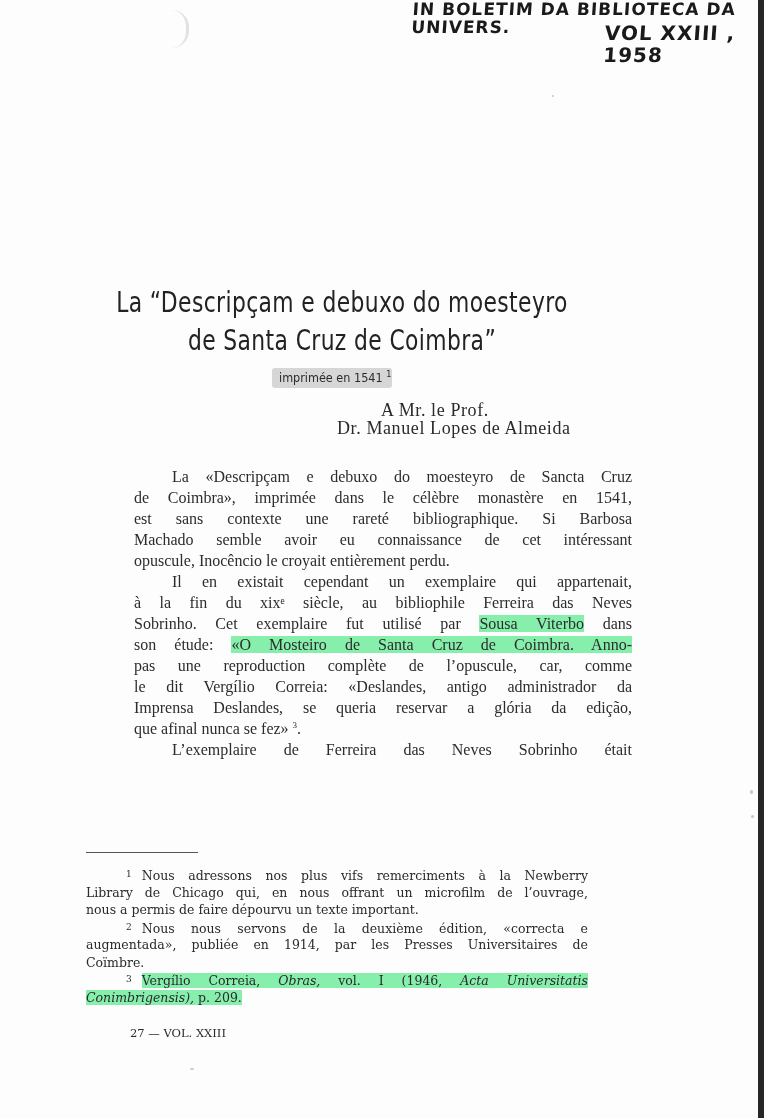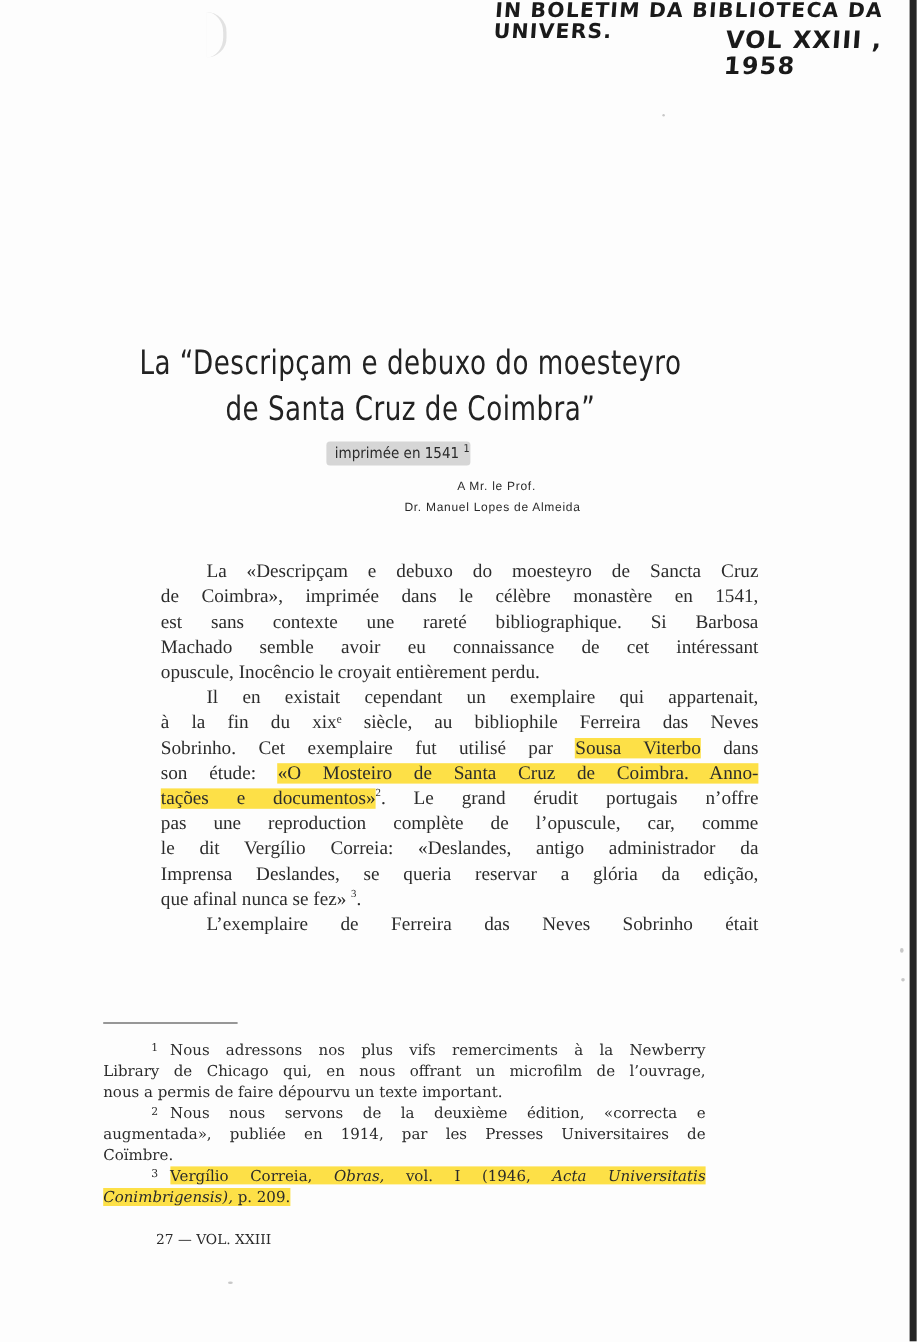--- a/index.html
+++ b/index.html
@@ -35,37 +35,37 @@
     .subtitle-wrap {
       position: absolute; top: 368px; left: 272px; width: 120px; height: 20px;
       background: #d6d6d6; border-radius: 3px;
     }
     .subtitle {
       position: absolute; top: 370px; left: 279px;
       font-family: "DejaVu Sans", sans-serif; font-size: 12.5px; color: #2a2a2a;
       transform: scaleX(0.9); transform-origin: left;
     }
     .dedication {
-      position: absolute; font-size: 10px; color: #2a2a2a;
-      font-family: Liberation Sans, sans-serif; letter-spacing: 0.6px;
+      position: absolute; font-size: 18px; color: #2a2a2a;
+      font-family: Liberation Serif, serif; letter-spacing: 0.6px;
     }
     .ded-1 { top: 400px; left: 381px; }
     .ded-2 { top: 418px; left: 337px; }
     .body-text {
       position: absolute; left: 90px; width: 498px;
       font-family: "Liberation Serif", serif; font-size: 16px;
       line-height: 21px; color: #2c2c2c; margin-left: 44px;
     }
     .line {
       display: block; text-align: justify; text-align-last: justify;
       white-space: nowrap; height: 21px;
     }
     .line.last { text-align-last: left; }
     .line.indent { padding-left: 38px; }
-    .hl { background: #fde047; }
+    .hl { background: #86efac; }
     .footrule {
       position: absolute; top: 852px; left: 86px; width: 112px; height: 1px;
       background: #555;
     }
     .footnotes {
       position: absolute; top: 866px; left: 86px; width: 502px;
       font-family: "DejaVu Serif", serif; font-size: 12.5px; line-height: 17.5px;
       color: #2a2a2a;
     }
     .fn-line { display: block; white-space: nowrap; text-align: justify; text-align-last: justify; height: 17.5px; }
@@ -105,21 +105,20 @@
   <span class="line indent">La «Descripçam e debuxo do moesteyro de Sancta Cruz</span>
   <span class="line">de Coimbra», imprimée dans le célèbre monastère en 1541,</span>
   <span class="line">est sans contexte une rareté bibliographique.  Si Barbosa</span>
   <span class="line">Machado semble avoir eu connaissance de cet intéressant</span>
   <span class="line last">opuscule, Inocêncio le croyait entièrement perdu.</span>
 
   <span class="line indent">Il en existait cependant un exemplaire qui appartenait,</span>
   <span class="line">à la fin du xixᵉ siècle, au bibliophile Ferreira das Neves</span>
   <span class="line"><span>Sobrinho.  Cet exemplaire fut utilisé par </span><span class="hl">Sousa Viterbo</span><span> dans</span></span>
   <span class="line"><span>son étude: </span><span class="hl">«O Mosteiro de Santa Cruz de Coimbra. Anno-</span></span>
-  <span class="line"><span class="hl">tações e documentos»</span><sup>2</sup><span>.  Le grand érudit portugais n’offre</span></span>
   <span class="line">pas une reproduction complète de l’opuscule, car, comme</span>
   <span class="line">le dit Vergílio Correia: «Deslandes, antigo administrador da</span>
   <span class="line">Imprensa Deslandes, se queria reservar a glória da edição,</span>
   <span class="line last"><span>que afinal nunca se fez»</span> <sup>3</sup>.</span>
 
   <span class="line indent">L’exemplaire de Ferreira das Neves Sobrinho était</span>
 </div>
 
 <div class="footrule"></div>
 

